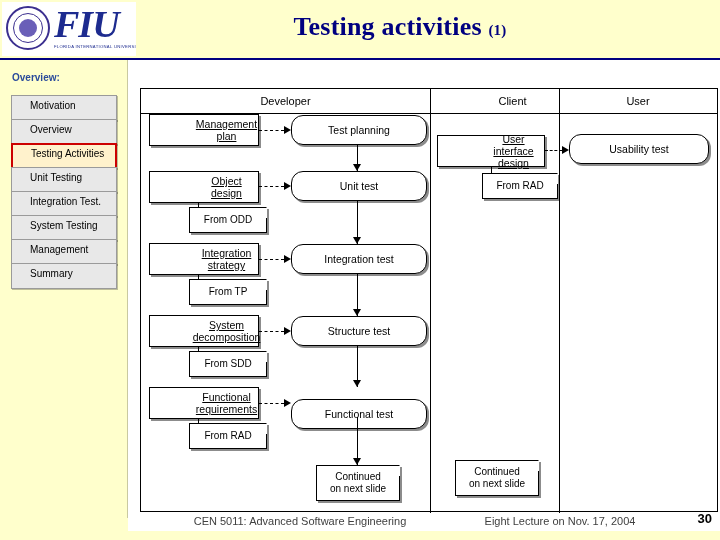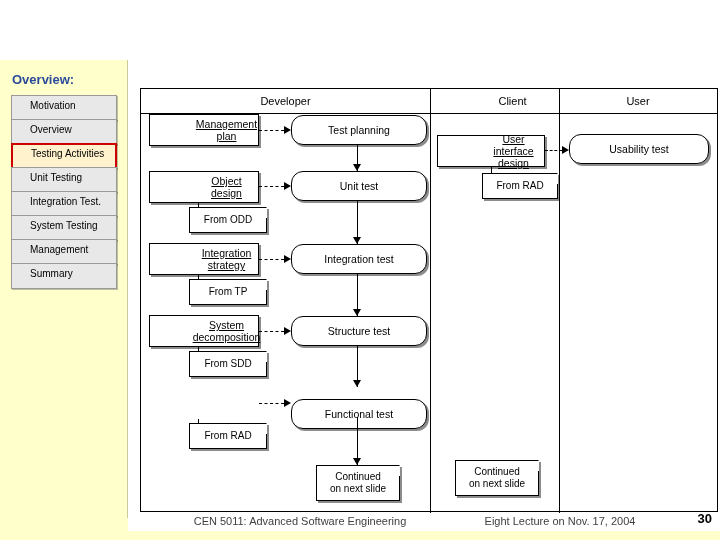--- a/index.html
+++ b/index.html
@@ -58,21 +58,21 @@
 
   
   .sidebar{
     position:absolute;left:0;top:60px;width:128px;height:458px;
     background:#ffffcc;
     border-right:1px solid #c9c9a0;
     box-sizing:border-box;
   }
   .sidebar-title{
     position:absolute;left:12px;top:12px;
-    font-weight:bold;font-size:13px;color:#2b4b9b;
+    font-weight:bold;font-size:10px;color:#2b4b9b;
   }
   .side-item{
     position:absolute;left:11px;width:106px;height:26px;
     background:#e8e8e8;
     border:1px solid #9a9a9a;
     box-sizing:border-box;
     font-size:10px;color:#000000;
     line-height:19px;
     padding-left:18px;
     box-shadow:1px 1px 0 rgba(0,0,0,.25);
@@ -157,20 +157,33 @@
   }
   .left-band{
     position:absolute;left:0;top:518px;width:128px;height:14px;background:#ffffcc;
   }
 </style>
 </head>
 <body>
 
 <div id="slide">
 
+  <div class="header-band">
+    <div class="logo-box">
+      <div class="logo-seal">
+          <div class="seal-inner"></div>
+        </div>
+      <div class="logo-fiu">FIU</div>
+      <div class="logo-tag">FLORIDA INTERNATIONAL UNIVERSITY</div>
+    </div>
+    <div class="header-title">
+      <span>Testing activities</span>
+      <span class="sub">(1)</span>
+    </div>
+  </div>
 
   <div class="sidebar">
     <div class="sidebar-title">Overview:</div>
     <div class="side-item" style="top:35px">Motivation</div>
     <div class="side-item" style="top:59px">Overview</div>
     <div class="side-item active" style="top:83px">Testing Activities</div>
     <div class="side-item" style="top:107px">Unit Testing</div>
     <div class="side-item" style="top:131px">Integration Test.</div>
     <div class="side-item" style="top:155px">System Testing</div>
     <div class="side-item" style="top:179px">Management</div>
@@ -252,20 +265,23 @@
     <div class="dash-h" style="left:118px;top:242px;width:25px;"></div>
     <div class="arrow-r" style="left:143px;top:238px;"></div>
     <div class="vline" style="left:216px;top:185px;height:42px;"></div>
     <div class="arrow-d" style="left:212px;top:220px;"></div>
 
     <div class="note" style="left:48px;top:262px;width:78px;height:26px;">
       <span>From SDD</span>
     </div>
     <div class="vline" style="left:57px;top:258px;height:4px;"></div>
 
+    <div class="box" style="left:8px;top:298px;width:110px;height:32px;">
+      <span class="u">Functional requirements</span>
+    </div>
     <div class="box rounded" style="left:150px;top:298px;width:136px;height:30px;margin-top:12px;">
       <span>Functional test</span>
     </div>
     <div class="dash-h" style="left:118px;top:314px;width:25px;"></div>
     <div class="arrow-r" style="left:143px;top:310px;"></div>
     <div class="vline" style="left:216px;top:257px;height:41px;"></div>
     <div class="arrow-d" style="left:212px;top:291px;"></div>
 
     <div class="note" style="left:48px;top:334px;width:78px;height:26px;">
       <span>From RAD</span>

